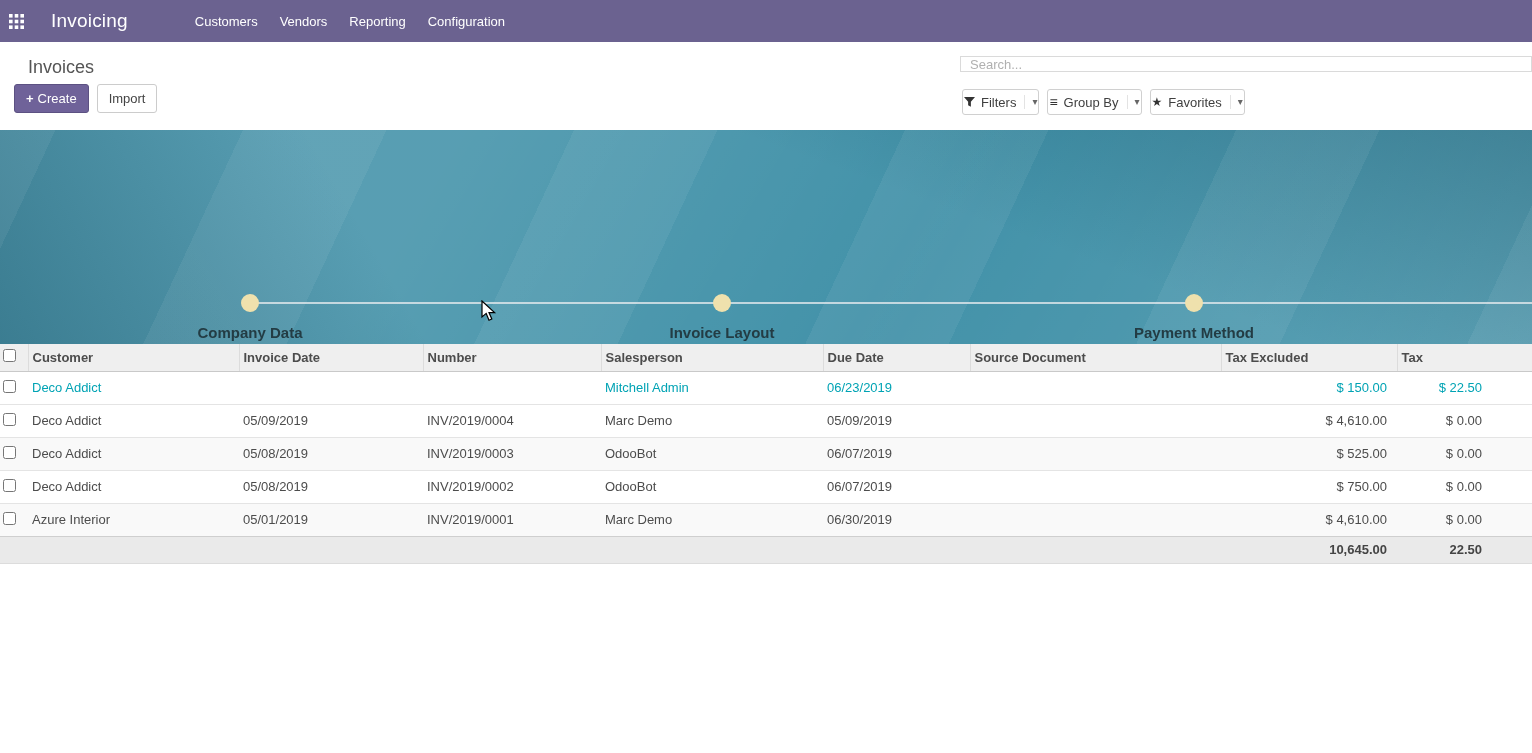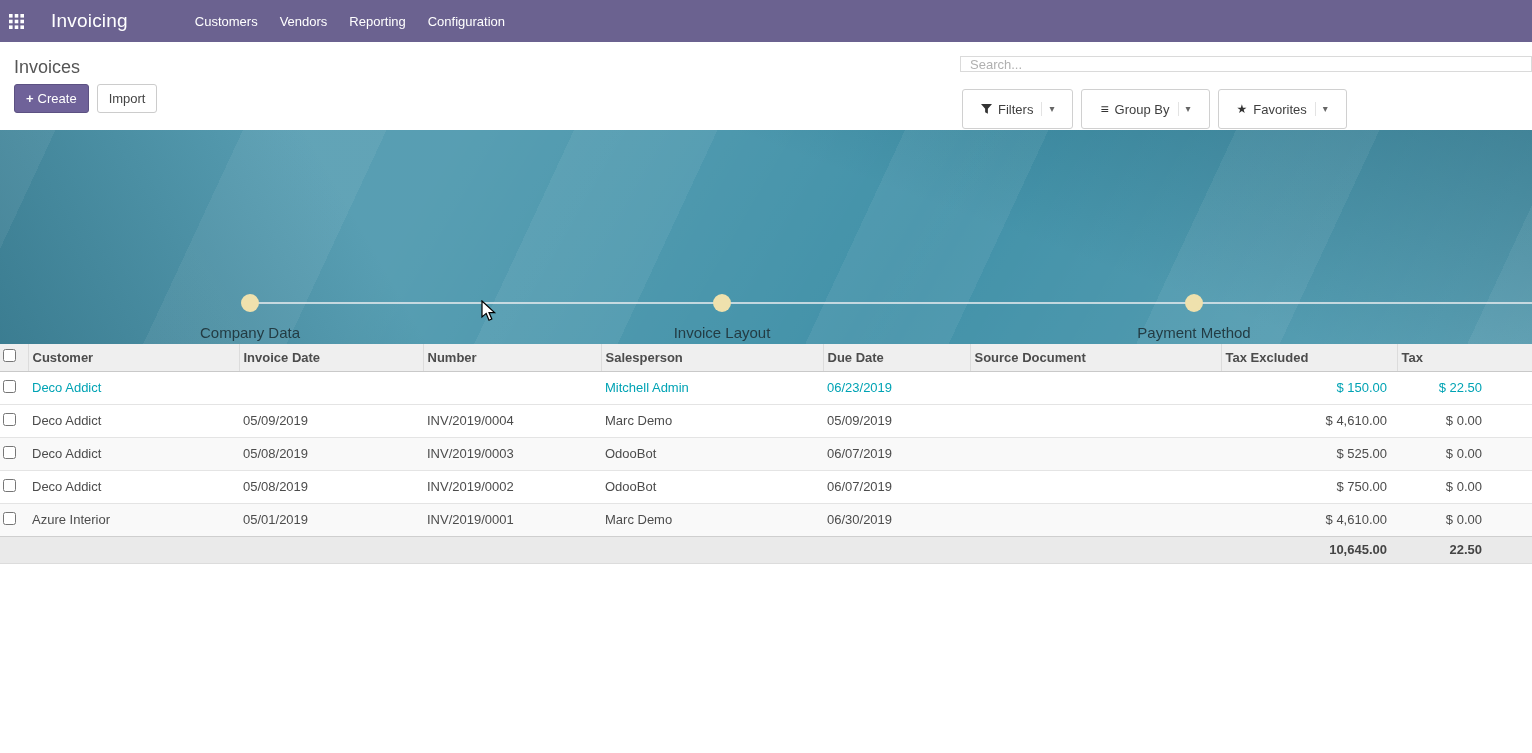--- a/index.html
+++ b/index.html
@@ -20,35 +20,35 @@
     align-items: center;
     color: #fff;
   }
   .apps-btn { margin-left: 9px; width: 26px; display: flex; align-items: center; cursor: pointer; }
   .app-title { font-size: 19px; margin-left: 16px; font-weight: 400; letter-spacing: .2px; }
   .nav-menu { display: flex; margin-left: 56px; }
   .nav-item { font-size: 13px; padding: 12px 11px; cursor: pointer; }
 
   
   .control-panel { position: relative; height: 88px; background: #fff; }
-  .page-title { position: absolute; left: 14px; top: 15px; font-size: 18px; color: #555; }
+  .page-title { position: absolute; left: 28px; top: 15px; font-size: 18px; color: #555; }
   .cp-buttons { position: absolute; left: 14px; top: 42px; display: flex; gap: 8px; }
   .btn { font-size: 13px; border-radius: 3px; padding: 6px 11px; cursor: pointer; border: 1px solid transparent; line-height: 15px; }
   .btn-primary { background: #6f6299; border-color: #5c5182; color: #fff; }
   .btn-default { background: #fff; border-color: #ccc; color: #444; }
   .btn-primary .plus { margin-right: 4px; font-weight: bold; }
   .search-box {
     position: absolute; top: 14px; right: 0; width: 572px; height: 16px;
     border: 1px solid #dadada; font-size: 13px; padding: 0 9px; color: #555; outline: none;
   }
   .search-box::placeholder { color: #b0b0b0; }
   .filter-bar { position: absolute; left: 962px; top: 47px; display: flex; gap: 8px; }
   .fbtn {
-    display: flex; align-items: center; height: 40px; background: #fff;
-    border: 1px solid #d0d0d0; border-radius: 3px; padding: 0 18px;
+    display: flex; align-items: center; height: 26px; background: #fff;
+    border: 1px solid #d0d0d0; border-radius: 3px; padding: 0 1px;
     font-size: 13px; color: #3f3f3f; cursor: pointer; gap: 6px;
   }
   .fbtn .caret { color: #666; font-size: 10px; border-left: 1px solid #e3e3e3; padding-left: 7px; margin-left: 2px; line-height: 14px; }
   .fbtn .gicon { font-size: 14px; color: #333; }
   .fbtn .sicon { font-size: 12px; color: #333; }
 
   
   .banner {
     position: relative; height: 214px; overflow: hidden;
     background:
@@ -61,21 +61,21 @@
   .banner::before {
     content: ""; position: absolute; inset: -60px;
     background: repeating-linear-gradient(115deg, rgba(255,255,255,.06) 0 130px, rgba(255,255,255,0) 130px 300px);
     pointer-events: none;
   }
   .timeline-line { position: absolute; left: 250px; right: 0; top: 172px; height: 2px; background: rgba(235,238,240,.75); }
   .step-dot { position: absolute; top: 164px; width: 18px; height: 18px; border-radius: 50%; background: #efe1ad; }
   .dot-1 { left: 241px; } .dot-2 { left: 713px; } .dot-3 { left: 1185px; }
   .step { position: absolute; top: 194px; width: 300px; text-align: center; }
   .step-1 { left: 100px; } .step-2 { left: 572px; } .step-3 { left: 1044px; }
-  .step-title { font-size: 15px; font-weight: normal; color: #233c44; margin-bottom: 22px; }
+  .step-title { font-size: 15px; font-weight: bold; color: #233c44; margin-bottom: 22px; }
 
   
   table.listview { width: 1532px; border-collapse: collapse; table-layout: fixed; font-size: 13px; }
   .listview thead th {
     background: #efefef; font-weight: bold; color: #4c4c4c; text-align: left;
     height: 27px; padding: 0 4px; border-bottom: 1px solid #c9c9c9;
     border-right: 1px solid #dcdcdc; cursor: pointer;
   }
   .listview thead th:last-child { border-right: none; }
   .listview tbody td { height: 33px; padding: 0 4px; border-top: 1px solid #e4e4e4; overflow: hidden; white-space: nowrap; }

